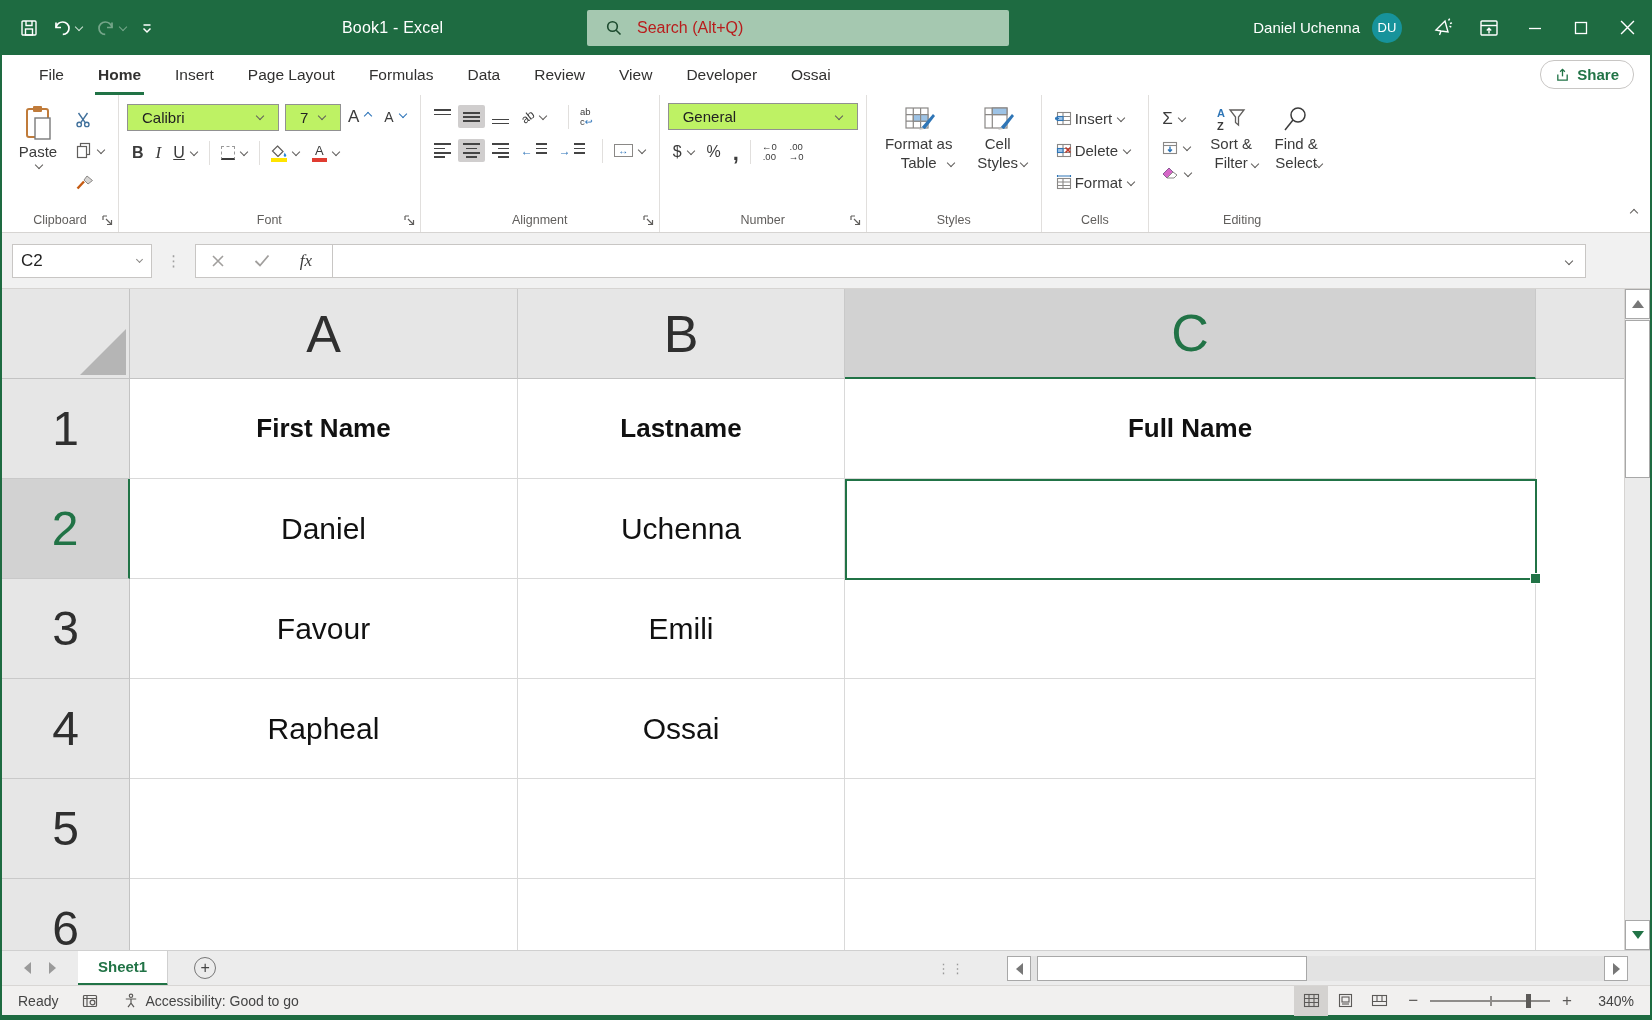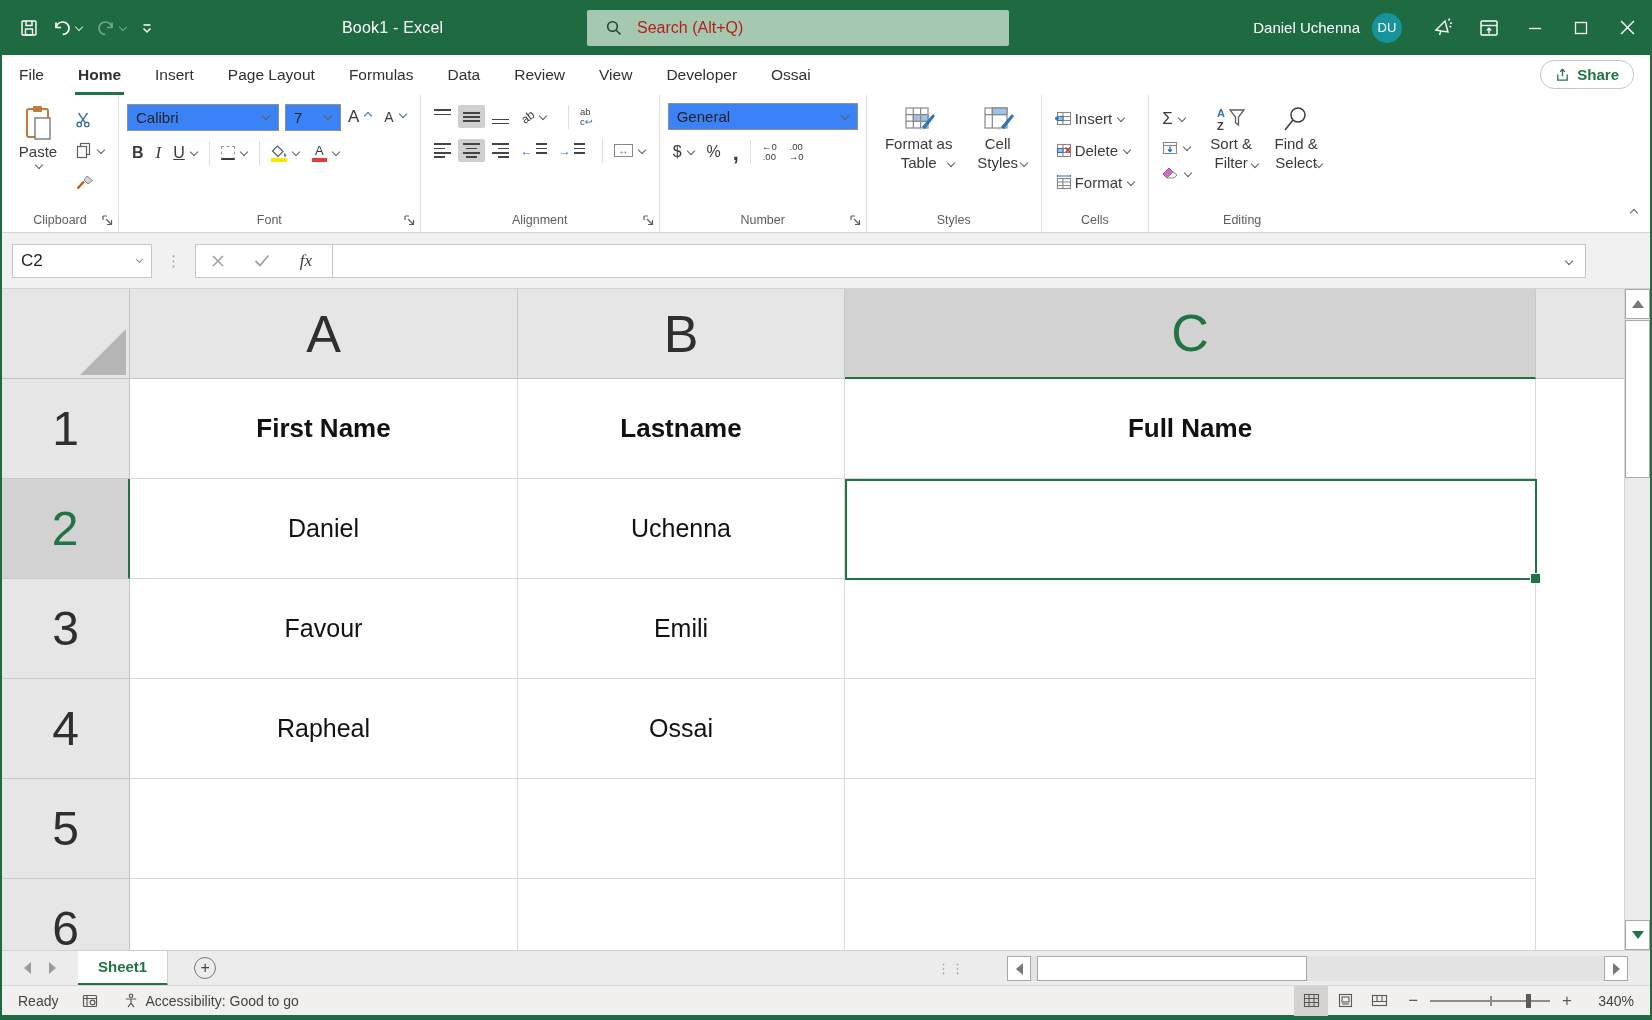--- a/index.html
+++ b/index.html
@@ -19,21 +19,21 @@
     gap:14px; padding-left:18px; color:#b91c1c; font-size:16px; }
   .tb-right { position:absolute; right:0; top:0; height:55px; display:flex; align-items:center; }
   .user-name { font-size:15px; margin-right:12px; }
   .avatar { width:30px; height:30px; border-radius:50%; background:#17939b; color:#fff;
     font-size:13px; display:flex; align-items:center; justify-content:center; margin-right:18px; }
   .tb-icon { padding:8px 12px; display:flex; align-items:center; }
   .win-btn { width:46px; height:55px; display:flex; align-items:center; justify-content:center; }
 
   
   .tabs-row { height:40px; background:#fff; display:flex; align-items:center;
-    padding-left:0; position:relative; flex:0 0 auto; }
+    padding-left:20px; position:relative; flex:0 0 auto; }
   .tab { padding:0 17px; font-size:15.5px; color:#323130; height:40px;
     display:flex; align-items:center; cursor:default; }
   .tab.active { font-weight:700; position:relative; }
   .tab.active::after { content:""; position:absolute; left:14px; right:14px; bottom:0;
     height:3px; background:#217346; }
   .share-btn { position:absolute; right:16px; top:5px; display:flex; align-items:center;
     gap:7px; border:1px solid #c8c6c4; background:#fff; color:#217346; font-weight:700;
     font-size:15px; padding:5px 14px; border-radius:14px; }
 
   
@@ -43,22 +43,22 @@
     display:flex; align-items:flex-start; }
   .g-label { position:absolute; bottom:5px; left:0; right:0; text-align:center;
     font-size:12.5px; color:#605e5c; }
   .launcher { position:absolute; bottom:6px; right:5px; }
   .icon-btn { display:flex; align-items:center; gap:3px; padding:4px 5px; border-radius:2px;
     color:#3b3b3b; font-size:15px; }
   .icon-btn.sel { background:#d0cece; }
   .chev { display:inline-block; width:6px; height:6px; border-right:1.5px solid #605e5c;
     border-bottom:1.5px solid #605e5c; transform:rotate(45deg); margin:0 1px 2px 3px; }
   .chev-up { transform:rotate(-135deg); margin-top:5px; }
-  .combo { background:#3b82f6; border:1px solid #919191; height:27px; display:flex;
-    align-items:center; font-size:15px; color:#222; padding:0 8px; justify-content:space-between; }
+  .combo { background:#bef264; border:1px solid #919191; height:27px; display:flex;
+    align-items:center; font-size:15px; color:#222; padding:0 14px; justify-content:space-between; }
   .paste-btn { display:flex; flex-direction:column; align-items:center; width:56px;
     padding-top:2px; gap:2px; font-size:15px; color:#3b3b3b; }
   .clip-col { display:flex; flex-direction:column; gap:6px; margin-left:4px; padding-top:4px; }
   .font-grid { display:flex; flex-direction:column; gap:8px; }
   .frow { display:flex; align-items:center; gap:2px; }
   .bold-b { font-weight:800; font-size:16px; }
   .ital-i { font-family:"Liberation Serif", serif; font-style:italic; font-size:17px; }
   .und-u { text-decoration:underline; font-size:16px; }
   .borders-ic { width:14px; height:14px; border:1px dashed #9a9a9a; border-bottom:2px solid #3b3b3b; }
   .color-stack { display:flex; flex-direction:column; align-items:center; line-height:1; }
@@ -114,21 +114,21 @@
     color:#2f2f2f; flex:0 0 auto; }
   .colhdr.selected { background:#d2d2d2; color:#217346; border-bottom:2px solid #217346; }
   .col-a { width:388px; } .col-b { width:327px; } .col-c { width:691px; }
   .col-d { flex:1 1 auto; border-right:none; }
   .srow { display:flex; height:100px; }
   .rowhdr { width:128px; flex:0 0 auto; background:#e6e6e6; border-right:1px solid #c3c3c3;
     border-bottom:1px solid #c9c9c9; display:flex; align-items:center; justify-content:center;
     font-size:48px; font-weight:300; color:#2f2f2f; }
   .rowhdr.selected { background:#d2d2d2; color:#217346; border-right:2px solid #217346; }
   .cell { border-right:1px solid #d9d9d9; border-bottom:1px solid #d9d9d9; display:flex;
-    align-items:center; justify-content:center; font-size:25px; color:#111; background:#fff;
+    align-items:center; justify-content:center; font-size:30px; color:#111; background:#fff;
     flex:0 0 auto; }
   .cell.hdr-text { font-weight:700; font-size:26px; }
   .cell.col-d { border-right:none; }
   .sel-box { position:absolute; left:843px; top:190px; width:692px; height:101px;
     border:2px solid #217346; pointer-events:none; }
   .sel-box::after { content:""; position:absolute; right:-6px; bottom:-6px; width:9px;
     height:9px; background:#217346; border:1.5px solid #fff; }
   .vscroll { position:absolute; right:0; top:0; bottom:0; width:26px; background:#ebebeb;
     border-left:1px solid #d6d4d2; }
   .vs-btn { height:30px; background:#fff; border:1px solid #a8a8a8; display:flex;

